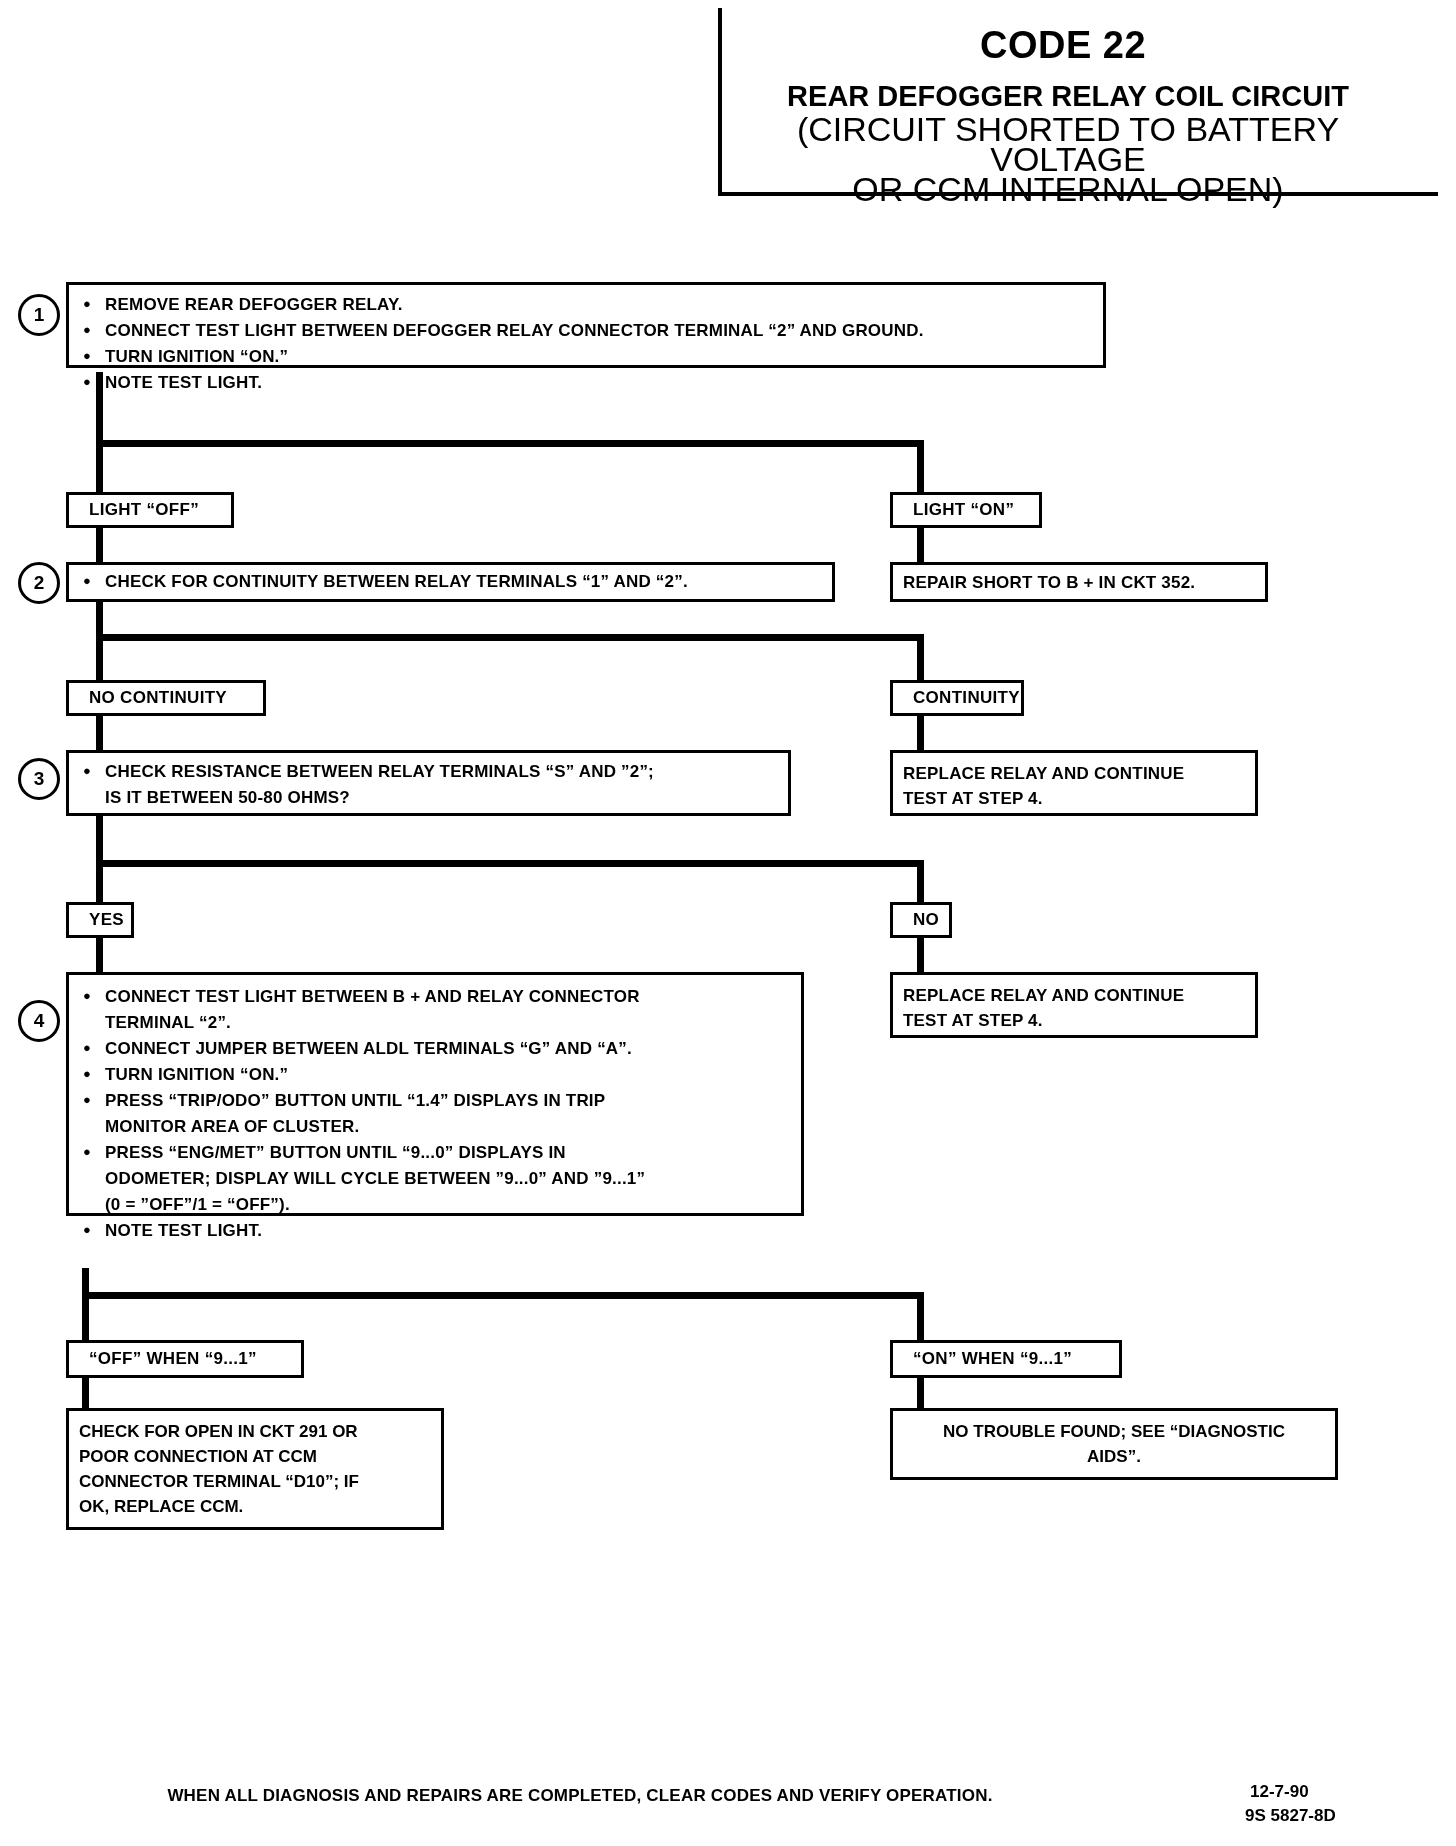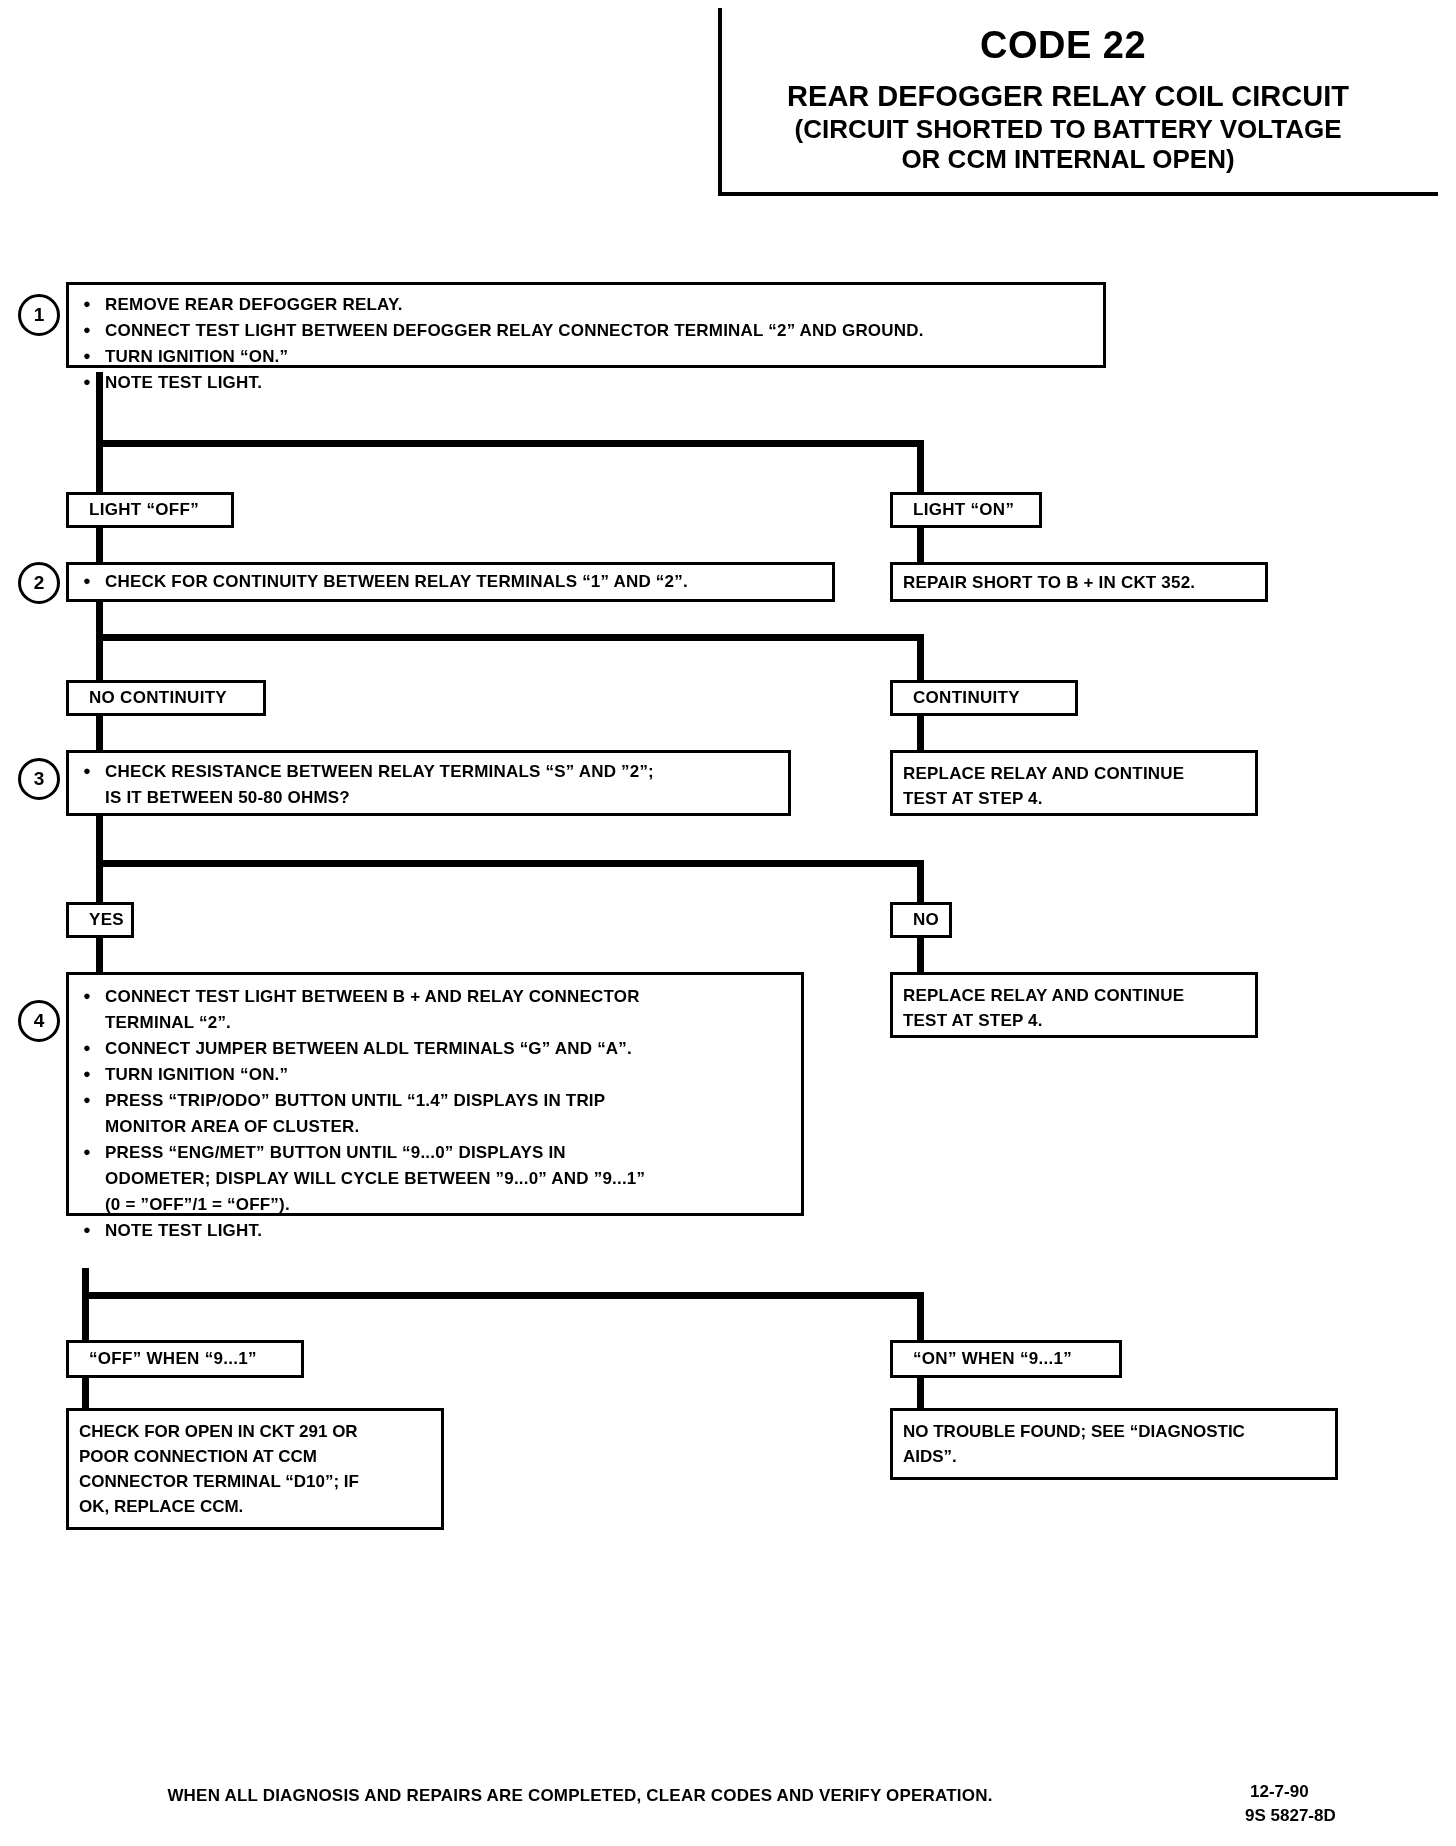--- a/index.html
+++ b/index.html
@@ -5,21 +5,21 @@
   html,body{margin:0;padding:0;background:#fff;}
   body{width:1456px;height:1846px;position:relative;font-family:"Liberation Sans",sans-serif;color:#000;}
   .page{position:absolute;inset:0;}
 
   
   .header{position:absolute;left:718px;top:8px;width:700px;}
   .hdr-rule-v{position:absolute;left:718px;top:8px;width:4px;height:188px;background:#000;}
   .hdr-rule-h{position:absolute;left:718px;top:192px;width:720px;height:4px;background:#000;}
   .code-title{position:absolute;left:0;top:16px;width:690px;text-align:center;font-size:38px;font-weight:bold;letter-spacing:.5px;}
   .sub1{position:absolute;left:0;top:72px;width:700px;text-align:center;font-size:29px;font-weight:bold;letter-spacing:0px;}
-  .sub2{position:absolute;left:0;top:106px;width:700px;text-align:center;font-size:26px;font-weight:bold;line-height:30px;}
+  .sub2{position:absolute;left:0;top:106px;width:700px;text-align:center;font-size:34px;font-weight:normal;line-height:30px;}
 
   
   .box{position:absolute;border:3px solid #000;background:#fff;box-sizing:border-box;}
   .lbl{position:absolute;border:3px solid #000;background:#fff;box-sizing:border-box;
        font-size:17px;font-weight:bold;display:flex;align-items:center;padding-left:20px;letter-spacing:.3px;}
   .stepnum{position:absolute;width:36px;height:36px;border:3px solid #000;border-radius:50%;
            display:flex;align-items:center;justify-content:center;font-size:19px;font-weight:bold;background:#fff;}
   .ul{list-style:none;margin:0;padding:0;}
   .li{position:relative;padding-left:30px;font-size:17px;font-weight:bold;line-height:24px;letter-spacing:.2px;margin-bottom:2px;}
   .li:before{content:"\25CF";position:absolute;left:8px;top:-1px;font-size:13px;}
@@ -81,21 +81,21 @@
   <div class="box" style="left:890px;top:562px;width:378px;height:40px;">
     <div class="plain" style="padding-top:5px;">REPAIR SHORT TO B + IN CKT 352.</div>
   </div>
 
   <div class="v" style="left:96px;top:602px;height:32px;"></div>
   <div class="h" style="left:96px;top:634px;width:828px;"></div>
   <div class="v" style="left:917px;top:634px;height:46px;"></div>
   <div class="v" style="left:96px;top:634px;height:46px;"></div>
 
   <div class="lbl" style="left:66px;top:680px;width:200px;height:36px;">NO CONTINUITY</div>
-  <div class="lbl" style="left:890px;top:680px;width:188px;height:36px;">CONTINUITY</div>
+  <div class="lbl" style="left:890px;top:680px;width:134px;height:36px;">CONTINUITY</div>
 
   <div class="v" style="left:96px;top:716px;height:34px;"></div>
   <div class="v" style="left:917px;top:716px;height:34px;"></div>
 
   <div class="stepnum" style="left:18px;top:758px;">3</div>
   <div class="box" style="left:66px;top:750px;width:725px;height:66px;">
     <div class="ul" style="padding:7px 6px;">
       <div class="li">CHECK RESISTANCE BETWEEN RELAY TERMINALS “S” AND ”2”;</div>
       <div class="li cont">IS IT BETWEEN 50-80 OHMS?</div>
     </div>
@@ -149,21 +149,21 @@
 
   <div class="box" style="left:66px;top:1408px;width:378px;height:122px;">
     <div style="padding:8px 10px;">
       <div style="font-size:17px;font-weight:bold;line-height:25px;">CHECK FOR OPEN IN CKT 291 OR</div>
       <div style="font-size:17px;font-weight:bold;line-height:25px;">POOR CONNECTION AT CCM</div>
       <div style="font-size:17px;font-weight:bold;line-height:25px;">CONNECTOR TERMINAL “D10”; IF</div>
       <div style="font-size:17px;font-weight:bold;line-height:25px;">OK, REPLACE CCM.</div>
     </div>
   </div>
   <div class="box" style="left:890px;top:1408px;width:448px;height:72px;">
-    <div style="padding:8px 10px;">
+    <div style="padding:8px 10px;text-align:center;">
       <div style="font-size:17px;font-weight:bold;line-height:25px;">NO TROUBLE FOUND; SEE “DIAGNOSTIC</div>
       <div style="font-size:17px;font-weight:bold;line-height:25px;">AIDS”.</div>
     </div>
   </div>
 
   <div class="footer-note">WHEN ALL DIAGNOSIS AND REPAIRS ARE COMPLETED, CLEAR CODES AND VERIFY OPERATION.</div>
   <div class="footer-date">12-7-90</div>
   <div class="footer-doc">9S 5827-8D</div>
 
 </div>

